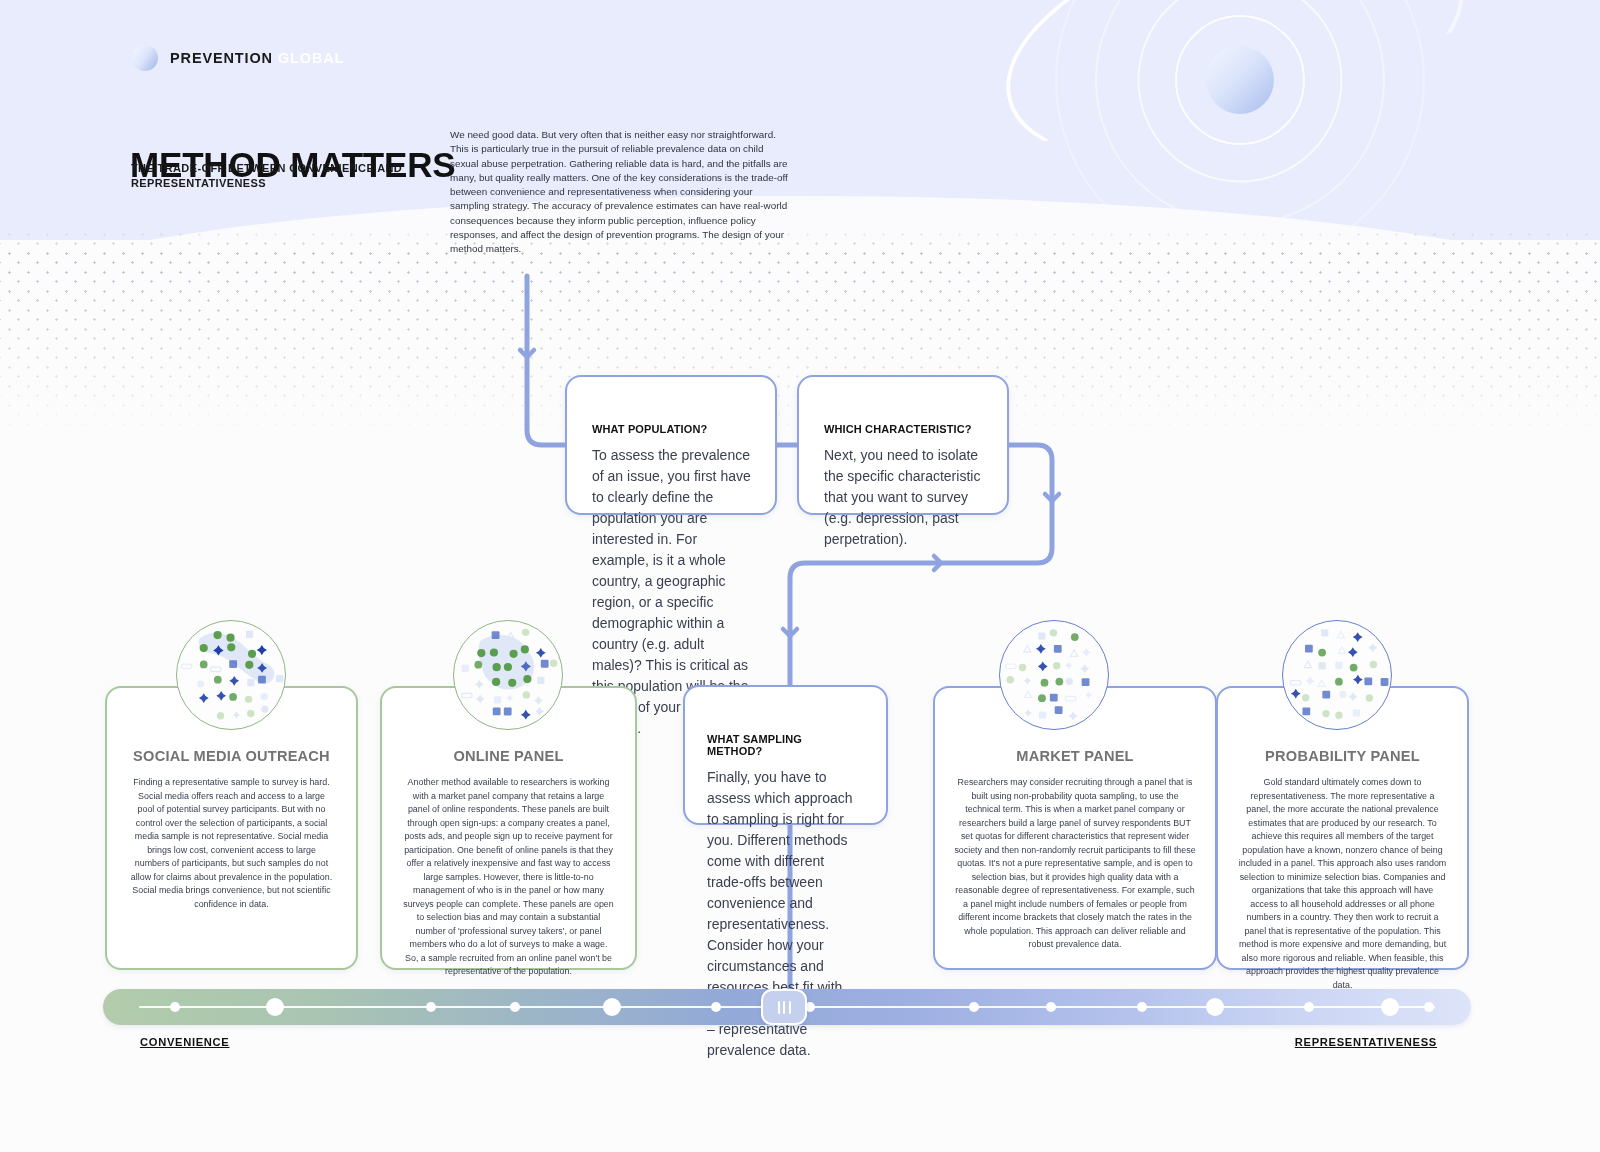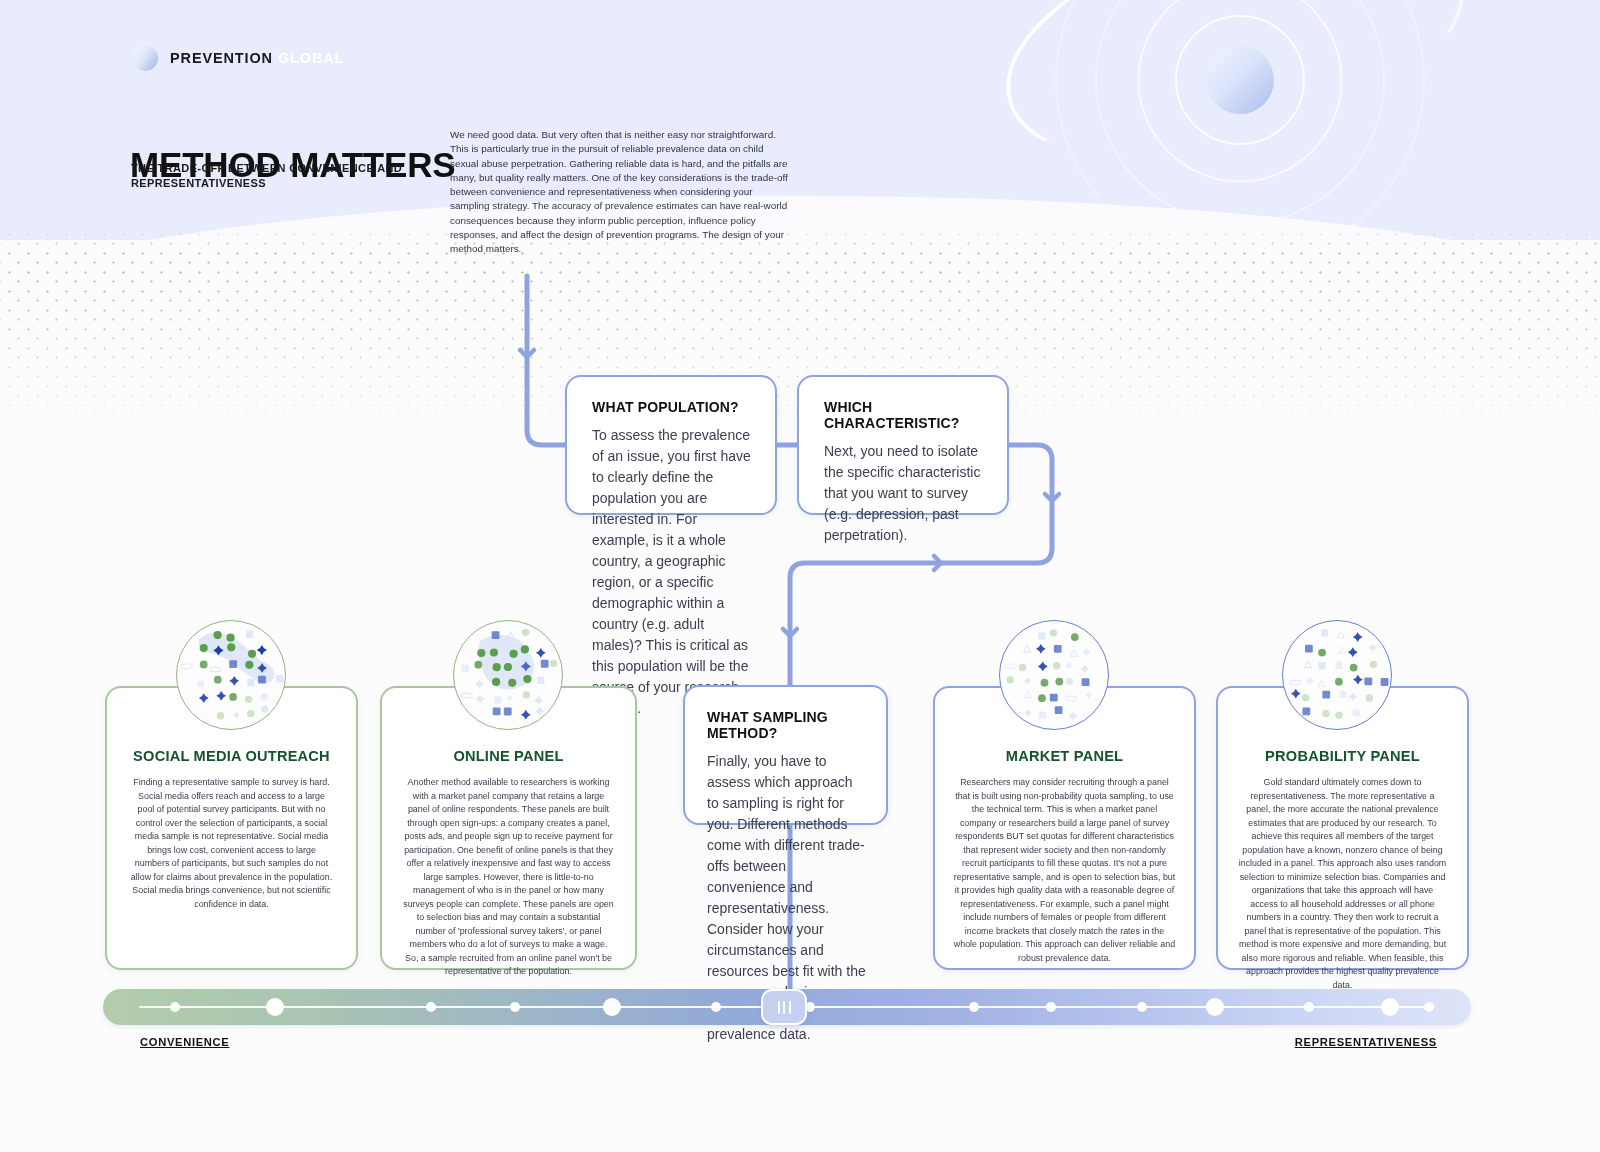--- a/index.html
+++ b/index.html
@@ -82,44 +82,44 @@
   
   #flow { position: absolute; left: 0; top: 0; width: 1600px; height: 1152px; pointer-events: none; }
 
   
   .qcard {
     position: absolute; background: #ffffff;
     border: 2.5px solid #8ea3e0; border-radius: 16px;
     box-shadow: 0 2px 6px rgba(90,110,170,0.10);
   }
   .qcard h3 {
-    font-size: 14px; font-weight: 800; letter-spacing: .012em; color: #111111;
+    font-size: 11px; font-weight: 800; letter-spacing: .012em; color: #111111; margin-top: 24px;
   }
   .qcard p { font-size: 14px; line-height: 1.5; color: #3a4050; margin-top: 10px; }
 
   #q-population { left: 565px; top: 375px; width: 212px; height: 140px; padding: 22px 22px 0 25px; }
   #q-characteristic { left: 797px; top: 375px; width: 212px; height: 140px; padding: 22px 20px 0 25px; }
-  #q-sampling { left: 683px; top: 685px; width: 205px; height: 140px; padding: 22px 20px 0 22px; }
+  #q-sampling { left: 683px; top: 685px; width: 205px; height: 140px; padding: 22px 32px 0 22px; }
 
   
   .mcard {
     position: absolute; background: #ffffff; border-radius: 16px;
     box-shadow: 0 2px 7px rgba(100,115,160,0.09);
     text-align: center;
   }
   .mcard.green { border: 2px solid #a9c79d; }
   .mcard.blue  { border: 2px solid #8ea3e0; }
   .mcard h3 {
-    font-size: 14.6px; font-weight: 800; letter-spacing: .015em; color: #14532d;
+    font-size: 14.6px; font-weight: 800; letter-spacing: .015em; color: #737373;
   }
   .mcard p { font-size: 8.9px; line-height: 1.52; color: #3a4050; margin-top: 12px; }
 
   #m-social { left: 105px; top: 686px; width: 253px; height: 284px; padding: 60px 23px 0 23px; }
   #m-online { left: 380px; top: 686px; width: 257px; height: 284px; padding: 60px 20px 16px 20px; }
-  #m-market { left: 933px; top: 686px; width: 263px; height: 284px; padding: 60px 18px 0 18px; }
+  #m-market { left: 933px; top: 686px; width: 284px; height: 284px; padding: 60px 18px 0 18px; }
   #m-probability { left: 1216px; top: 686px; width: 253px; height: 284px; padding: 60px 20px 0 20px; }
 
   
   .bubble {
     position: absolute; width: 110px; height: 110px; border-radius: 50%;
     background: #fdfdfe; overflow: hidden;
   }
   .bubble.green { border: 1.6px solid #8fb583; }
   .bubble.blue  { border: 1.6px solid #647fd0; }
   #b-social { left: 176px; top: 620px; }

